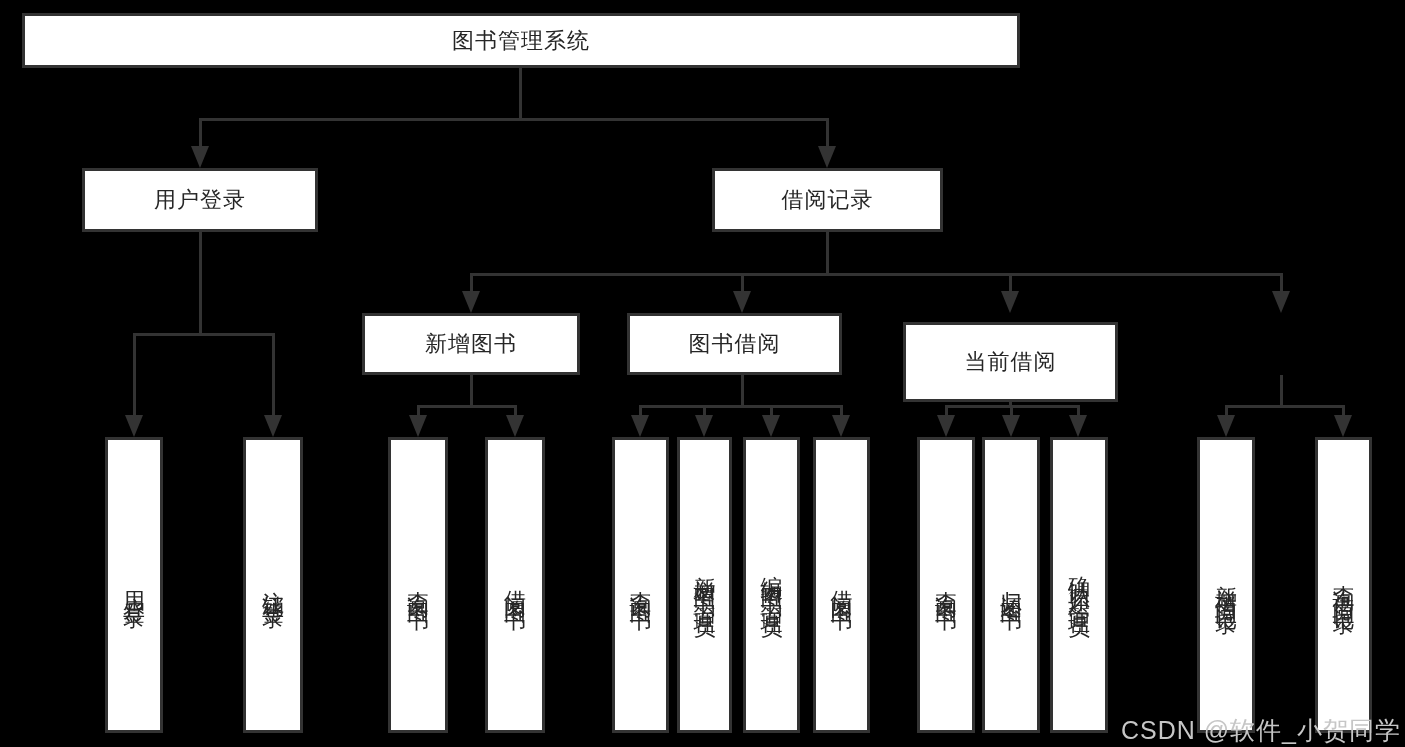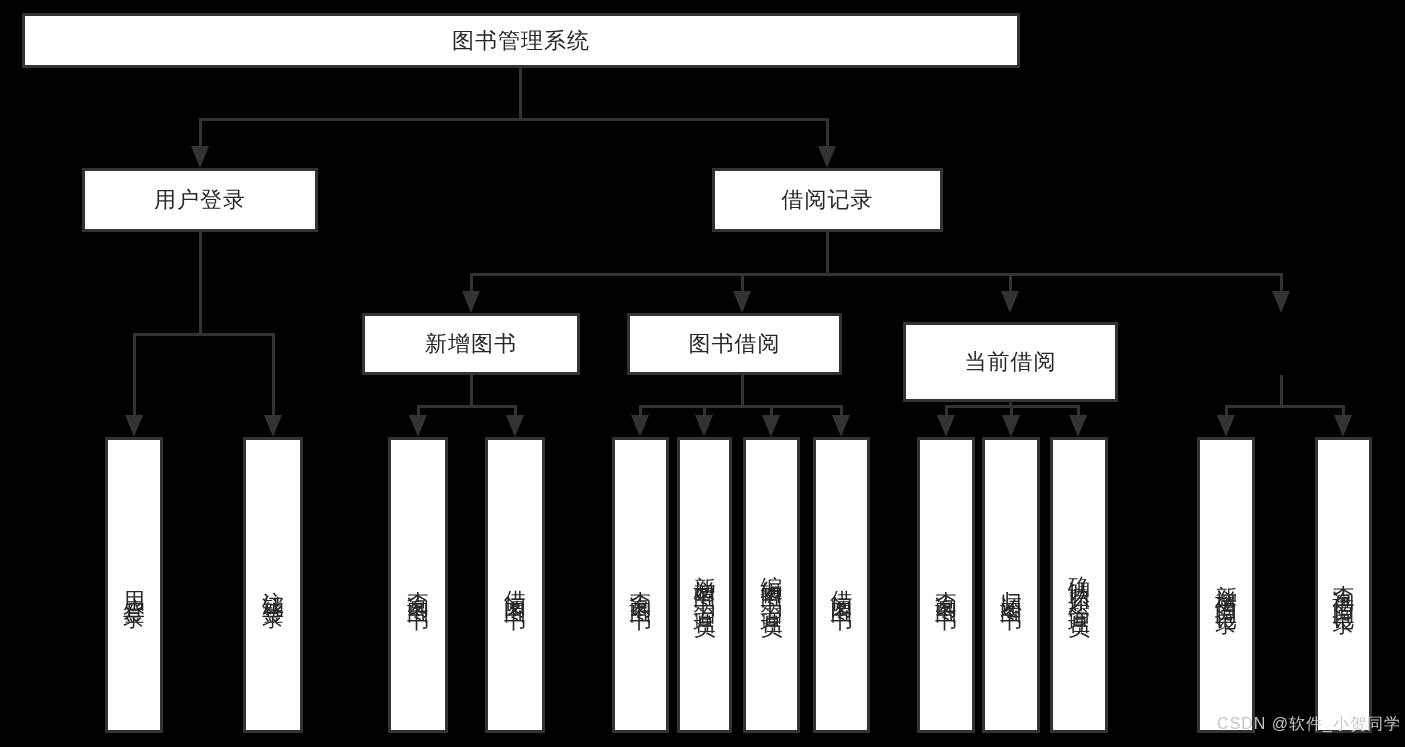--- a/index.html
+++ b/index.html
@@ -41,21 +41,21 @@
     width:0;height:0;
     border-left:9px solid transparent;
     border-right:9px solid transparent;
     border-top:22px solid #333333;
     z-index:3;
   }
   .watermark{
     position:absolute;
     top:714px;right:4px;
     font-family:"Liberation Sans","DejaVu Sans",sans-serif;
-    font-size:16px;
+    font-size:25px;
     color:#c6c6c6;
     z-index:5;
     letter-spacing:1px;
     white-space:nowrap;
   }
 </style>
 </head>
 <body>
 
 <div id="canvas">

